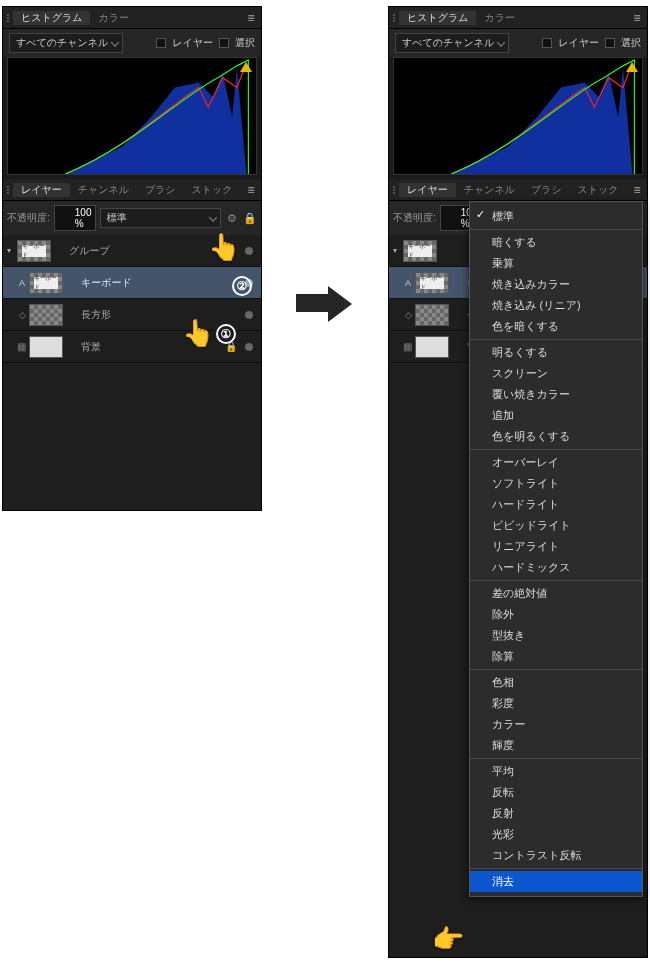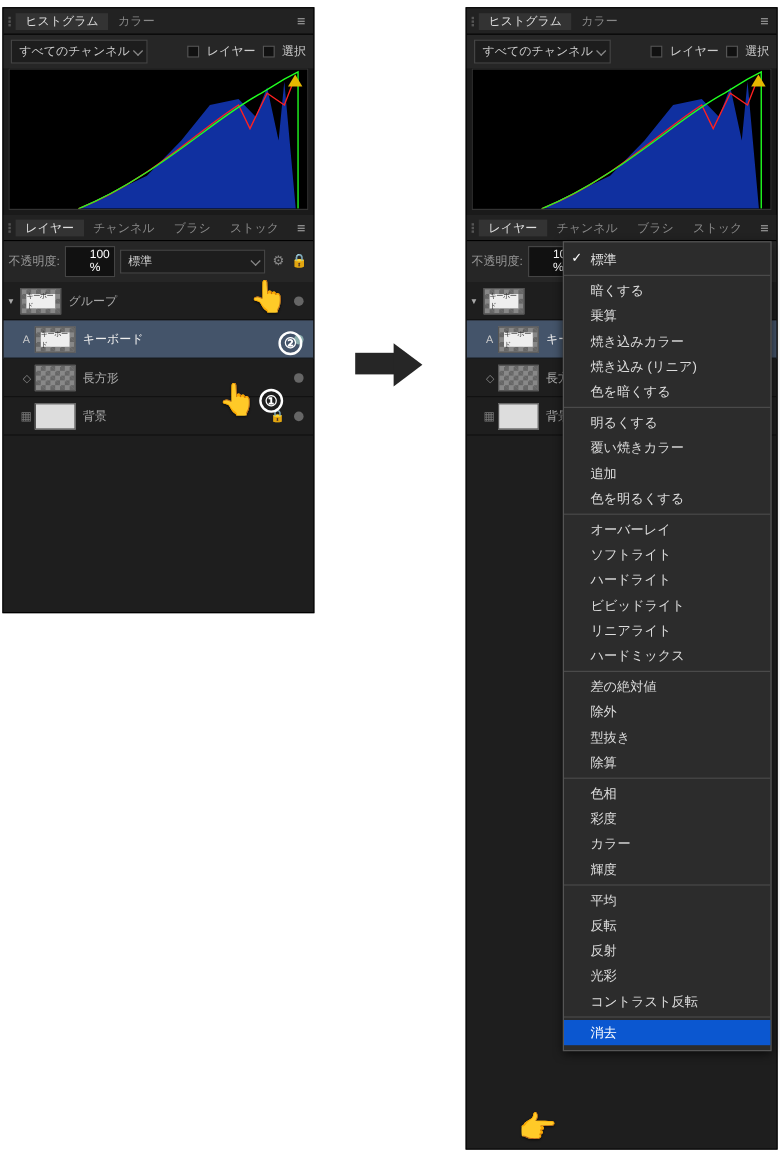--- a/index.html
+++ b/index.html
@@ -125,21 +125,21 @@
       linear-gradient(45deg,#666 25%,transparent 25%,transparent 75%,#666 75%),
       linear-gradient(45deg,#666 25%,transparent 25%,transparent 75%,#666 75%);
     background-size:8px 8px;
     background-position:0 0,4px 4px;
     position:relative;
   }
   .thumb.solid { background:#ddd; }
   .thumb .inner-label{
     position:absolute;inset:4px;background:#eee;font-size:6px;color:#333;display:flex;align-items:center;justify-content:center;letter-spacing:-0.5px;
   }
-  .layer-name { margin-left:6px; color:#aaa; flex:1; font-size:10px; white-space:nowrap; overflow:hidden; text-overflow:ellipsis;}
+  .layer-name { margin-left:18px; color:#aaa; flex:1; font-size:10px; white-space:nowrap; overflow:hidden; text-overflow:ellipsis;}
   .layer-name.sel { color:#eee; }
   .dot { width:8px;height:8px;border-radius:50%;background:#666;margin:0 4px;}
   .lock-sm { color:#777;font-size:10px;margin:0 3px;}
   .expand-caret { width:8px;color:#aaa;font-size:8px;margin-right:2px;}
 
   
   .hand {
     position:absolute;
     font-size:26px;
     filter: drop-shadow(0 1px 1px rgba(0,0,0,0.6));
@@ -340,20 +340,21 @@
       </div>
       <div class="menu-group">
         <div class="menu-item">暗くする</div>
         <div class="menu-item">乗算</div>
         <div class="menu-item">焼き込みカラー</div>
         <div class="menu-item">焼き込み (リニア)</div>
         <div class="menu-item">色を暗くする</div>
       </div>
       <div class="menu-group">
         <div class="menu-item">明るくする</div>
+        <div class="menu-item">スクリーン</div>
         <div class="menu-item">覆い焼きカラー</div>
         <div class="menu-item">追加</div>
         <div class="menu-item">色を明るくする</div>
       </div>
       <div class="menu-group">
         <div class="menu-item">オーバーレイ</div>
         <div class="menu-item">ソフトライト</div>
         <div class="menu-item">ハードライト</div>
         <div class="menu-item">ビビッドライト</div>
         <div class="menu-item">リニアライト</div>

